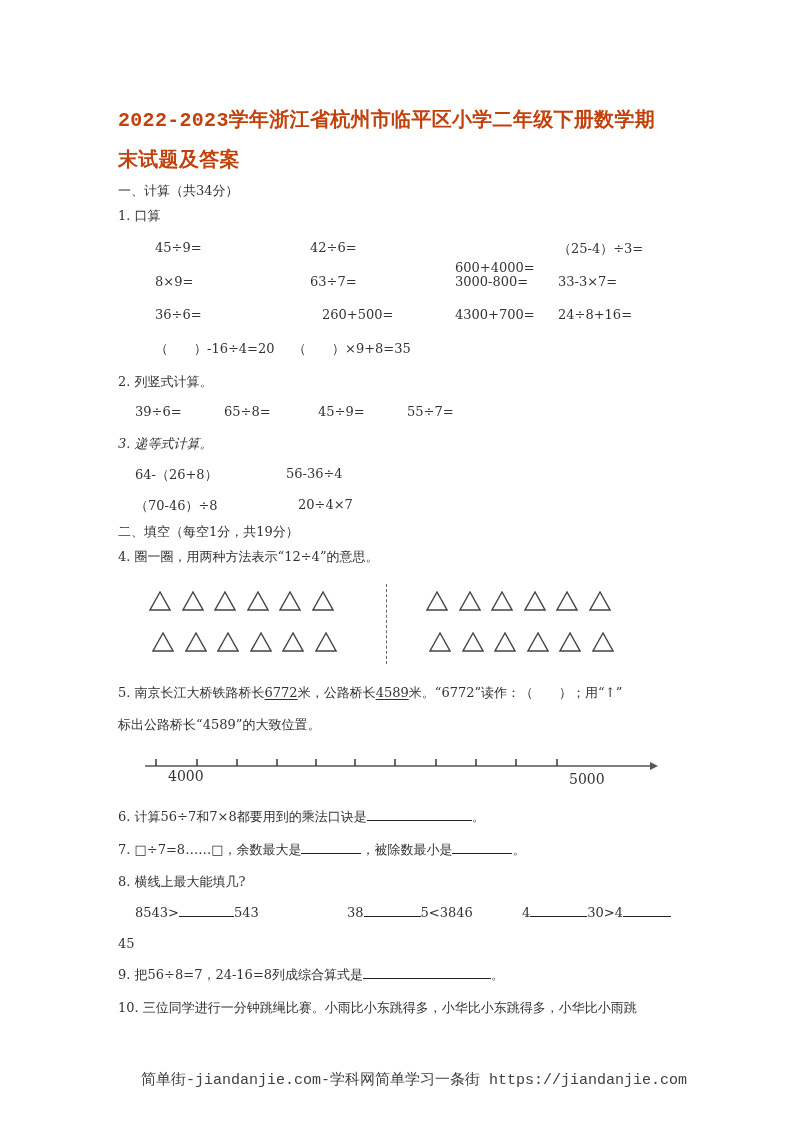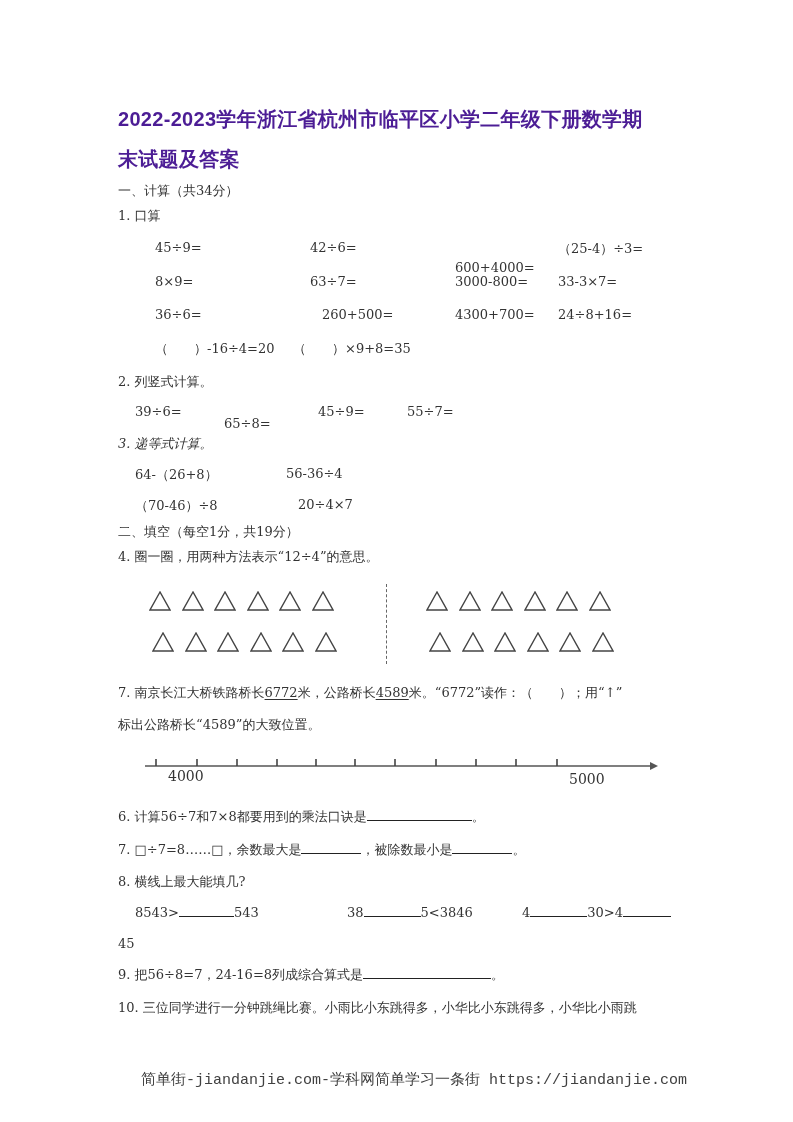--- a/index.html
+++ b/index.html
@@ -3,22 +3,22 @@
 <meta charset="utf-8">
 <style>
   html, body { margin: 0; padding: 0; background: #ffffff; }
   body {
     width: 793px; height: 1122px; position: relative; overflow: hidden;
     font-family: "DejaVu Serif", "Liberation Serif", serif;
     color: #333;
   }
   .abs { position: absolute; white-space: nowrap; }
   .title {
-    font-family: Liberation Sans, sans-serif;
-    font-weight: bold; font-size: 20px; color: #4c1d95; letter-spacing: 0.3px;
+    font-family: Liberation Mono, monospace;
+    font-weight: bold; font-size: 20px; color: #c2410c; letter-spacing: 0.3px;
   }
   .txt { font-size: 13px; color: #333; }
   .blank { display: inline-block; border-bottom: 1px solid #222; height: 12px; vertical-align: baseline; }
   .ul { text-decoration: underline; text-underline-offset: 2px; }
   .tri-row { position: absolute; display: flex; }
   .tri { width: 22px; height: 20px; margin-right: 10.5px; }
   .footer {
     font-family: Liberation Mono, monospace;
     font-size: 15px; color: #404040;
   }
@@ -45,21 +45,21 @@
 <div class="abs txt" style="left:155px; top:307px;">36÷6=</div>
 <div class="abs txt" style="left:322px; top:307px;">260+500=</div>
 <div class="abs txt" style="left:455px; top:307px;">4300+700=</div>
 <div class="abs txt" style="left:558px; top:307px;">24÷8+16=</div>
 
 <div class="abs txt" style="left:155px; top:340px;">（　　）-16÷4=20</div>
 <div class="abs txt" style="left:293px; top:340px;">（　　）×9+8=35</div>
 
 <div class="abs txt" style="left:118px; top:373px;">2. 列竖式计算。</div>
 <div class="abs txt" style="left:135px; top:404px;">39÷6=</div>
-<div class="abs txt" style="left:224px; top:404px;margin-top:12px;">65÷8=</div>
+<div class="abs txt" style="left:224px; top:404px;">65÷8=</div>
 <div class="abs txt" style="left:318px; top:404px;">45÷9=</div>
 <div class="abs txt" style="left:407px; top:404px;">55÷7=</div>
 
 <div class="abs txt" style="left:118px; top:435px;font-style:italic;">3. 递等式计算。</div>
 <div class="abs txt" style="left:135px; top:466px;">64-（26+8）</div>
 <div class="abs txt" style="left:286px; top:466px;">56-36÷4</div>
 <div class="abs txt" style="left:135px; top:497px;">（70-46）÷8</div>
 <div class="abs txt" style="left:298px; top:497px;">20÷4×7</div>
 
 <div class="abs txt" style="left:118px; top:523px;">二、填空（每空1分，共19分）</div>
@@ -143,21 +143,21 @@
     </svg>
   <svg class="tri" viewBox="0 0 22 20">
       <polygon points="11,1 1,19 21,19" fill="none" stroke="#444" stroke-width="1.4"></polygon>
     </svg>
   <svg class="tri" viewBox="0 0 22 20">
       <polygon points="11,1 1,19 21,19" fill="none" stroke="#444" stroke-width="1.4"></polygon>
     </svg>
 </div>
 
 <div class="abs txt" style="left:118px; top:684px;">
-  <span>7. 南京长江大桥铁路桥长</span><span class="ul">6772</span><span>米，公路桥长</span><span class="ul">4589</span><span>米。“6772”读作：（　　）；用“↑”</span>
+  <span>5. 南京长江大桥铁路桥长</span><span class="ul">6772</span><span>米，公路桥长</span><span class="ul">4589</span><span>米。“6772”读作：（　　）；用“↑”</span>
 </div>
 <div class="abs txt" style="left:118px; top:716px;">标出公路桥长“4589”的大致位置。</div>
 
 <svg class="abs" style="left:140px; top:752px;" width="520" height="40" viewBox="0 0 520 40">
   <line x1="5" y1="14" x2="510" y2="14" stroke="#555" stroke-width="1.5"></line>
   <polygon points="510,10 518,14 510,18" fill="#555"></polygon>
   <g stroke="#444" stroke-width="1.6">
     <line x1="16" y1="7" x2="16" y2="14"></line>
     <line x1="57" y1="7" x2="57" y2="14"></line>
     <line x1="97" y1="7" x2="97" y2="14"></line>

